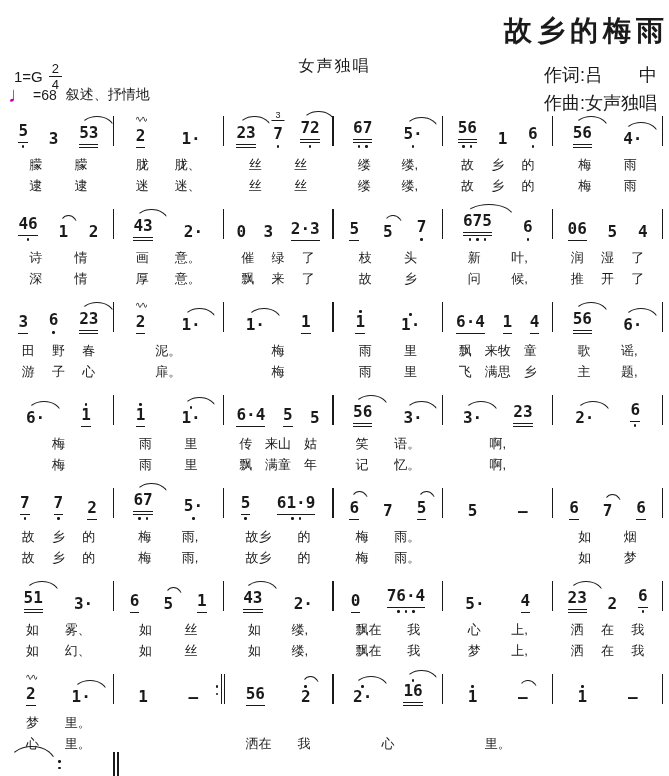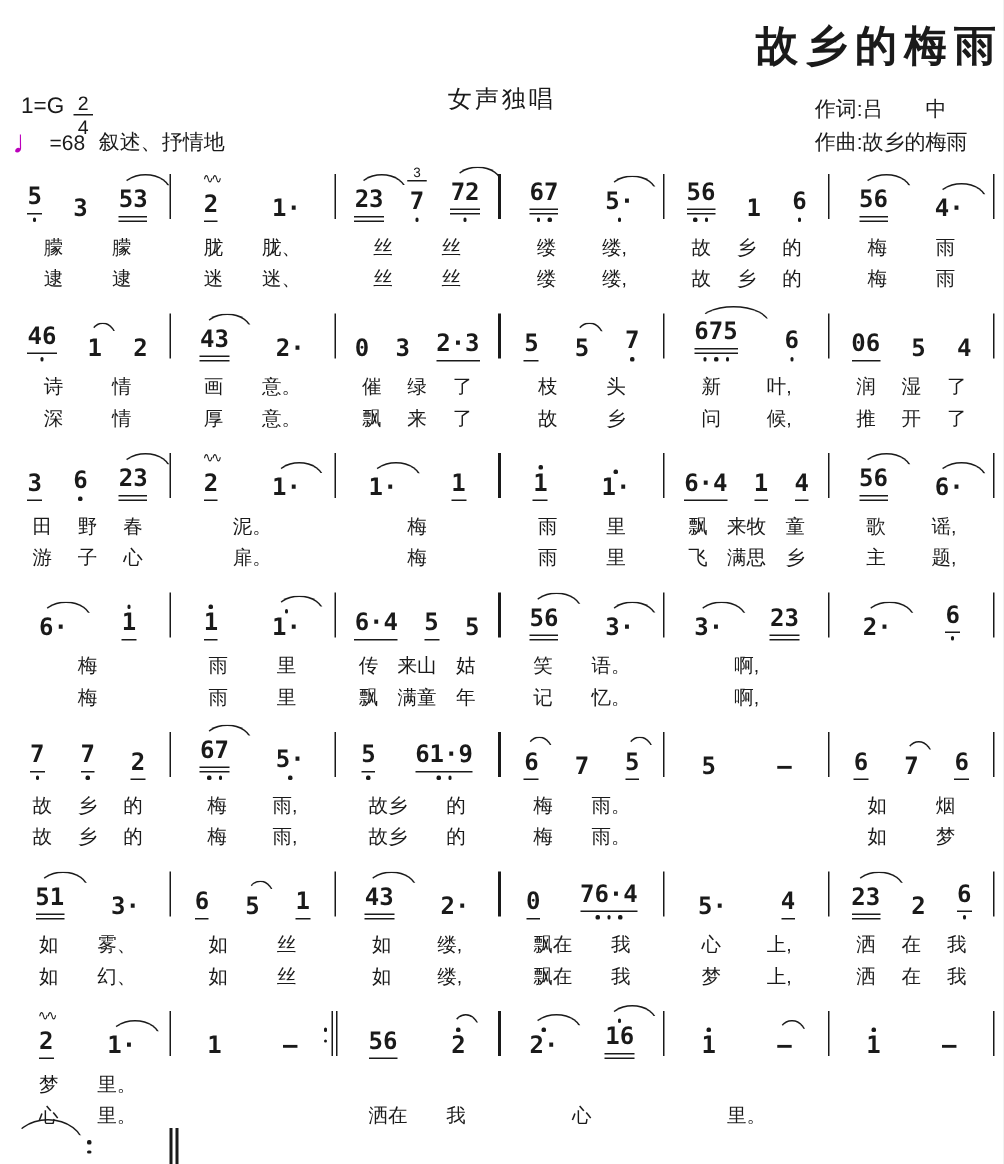--- a/index.html
+++ b/index.html
@@ -7,28 +7,28 @@
     position:relative;width:669px;height:776px;margin:0 auto;
     background:#ffffff;overflow:hidden;color:#1a1a1a;
     font-family:"Liberation Sans",sans-serif;
   }
   
   .title{position:absolute;top:12px;left:0;width:100%;text-align:right;
     font-size:28px;font-weight:bold;letter-spacing:5px;}
   .subtitle{position:absolute;top:56px;left:0;width:100%;text-align:center;
     font-size:16px;letter-spacing:2px;}
   .keytime{position:absolute;left:14px;top:62px;font-size:15px;
-    display:flex;gap:6px;}
+    display:flex;align-items:center;gap:6px;}
   .frac{display:inline-flex;flex-direction:column;align-items:center;line-height:1;font-size:13px;}
   .frac .top{border-bottom:1px solid #1a1a1a;padding:0 3px 1px;}
   .frac .bot{padding-top:1px;}
   .temporow{position:absolute;left:8px;top:84px;font-size:14px;
     display:flex;align-items:center;gap:3px;}
   .qnote{font-size:22px;line-height:1;}
-  .credits{position:absolute;right:24px;top:62px;font-size:14px;line-height:1.55;text-align:left;}
+  .credits{position:absolute;right:12px;top:62px;font-size:18px;line-height:1.55;text-align:left;}
   
   .score{position:absolute;left:5px;right:5px;top:108px;}
   .sysgrid{display:grid;column-gap:0;margin-bottom:5px;}
   .measure{display:flex;justify-content:space-around;align-items:flex-end;
     padding:0 3px 6px;min-width:0;}
   .note{position:relative;display:inline-flex;flex-direction:column;align-items:center;
     padding:0 1px;}
   .dg{font-family:"DejaVu Sans Mono",monospace;font-size:16px;font-weight:bold;
     line-height:1.05;letter-spacing:0px;white-space:nowrap;}
   .ul{height:1px;background:#1a1a1a;width:100%;margin-top:2px;}
@@ -77,21 +77,21 @@
   </div>
 
   <div class="temporow">
     <span class="qnote" id="qnote" style="color: rgb(187, 0, 187);">♩</span>
     <span>=68</span>
     <span style="margin-left:6px">叙述、抒情地</span>
   </div>
 
   <div class="credits">
     <div>作词:吕　　中</div>
-    <div>作曲:故乡的梅雨</div>
+    <div>作曲:女声独唱</div>
   </div>
 
   <div class="score">
       <div class="sysgrid" style="display: grid; grid-template-columns: 1fr 3px 1fr 3px 1fr 3px 1fr 3px 1fr 3px 1fr 3px; grid-template-rows: 46px 21px 21px;">
         <div class="measure">
           <div class="note">
             <div class="dg">5</div>
             <div class="ul"></div>
             <div class="drow">
               <div class="dot"></div>

